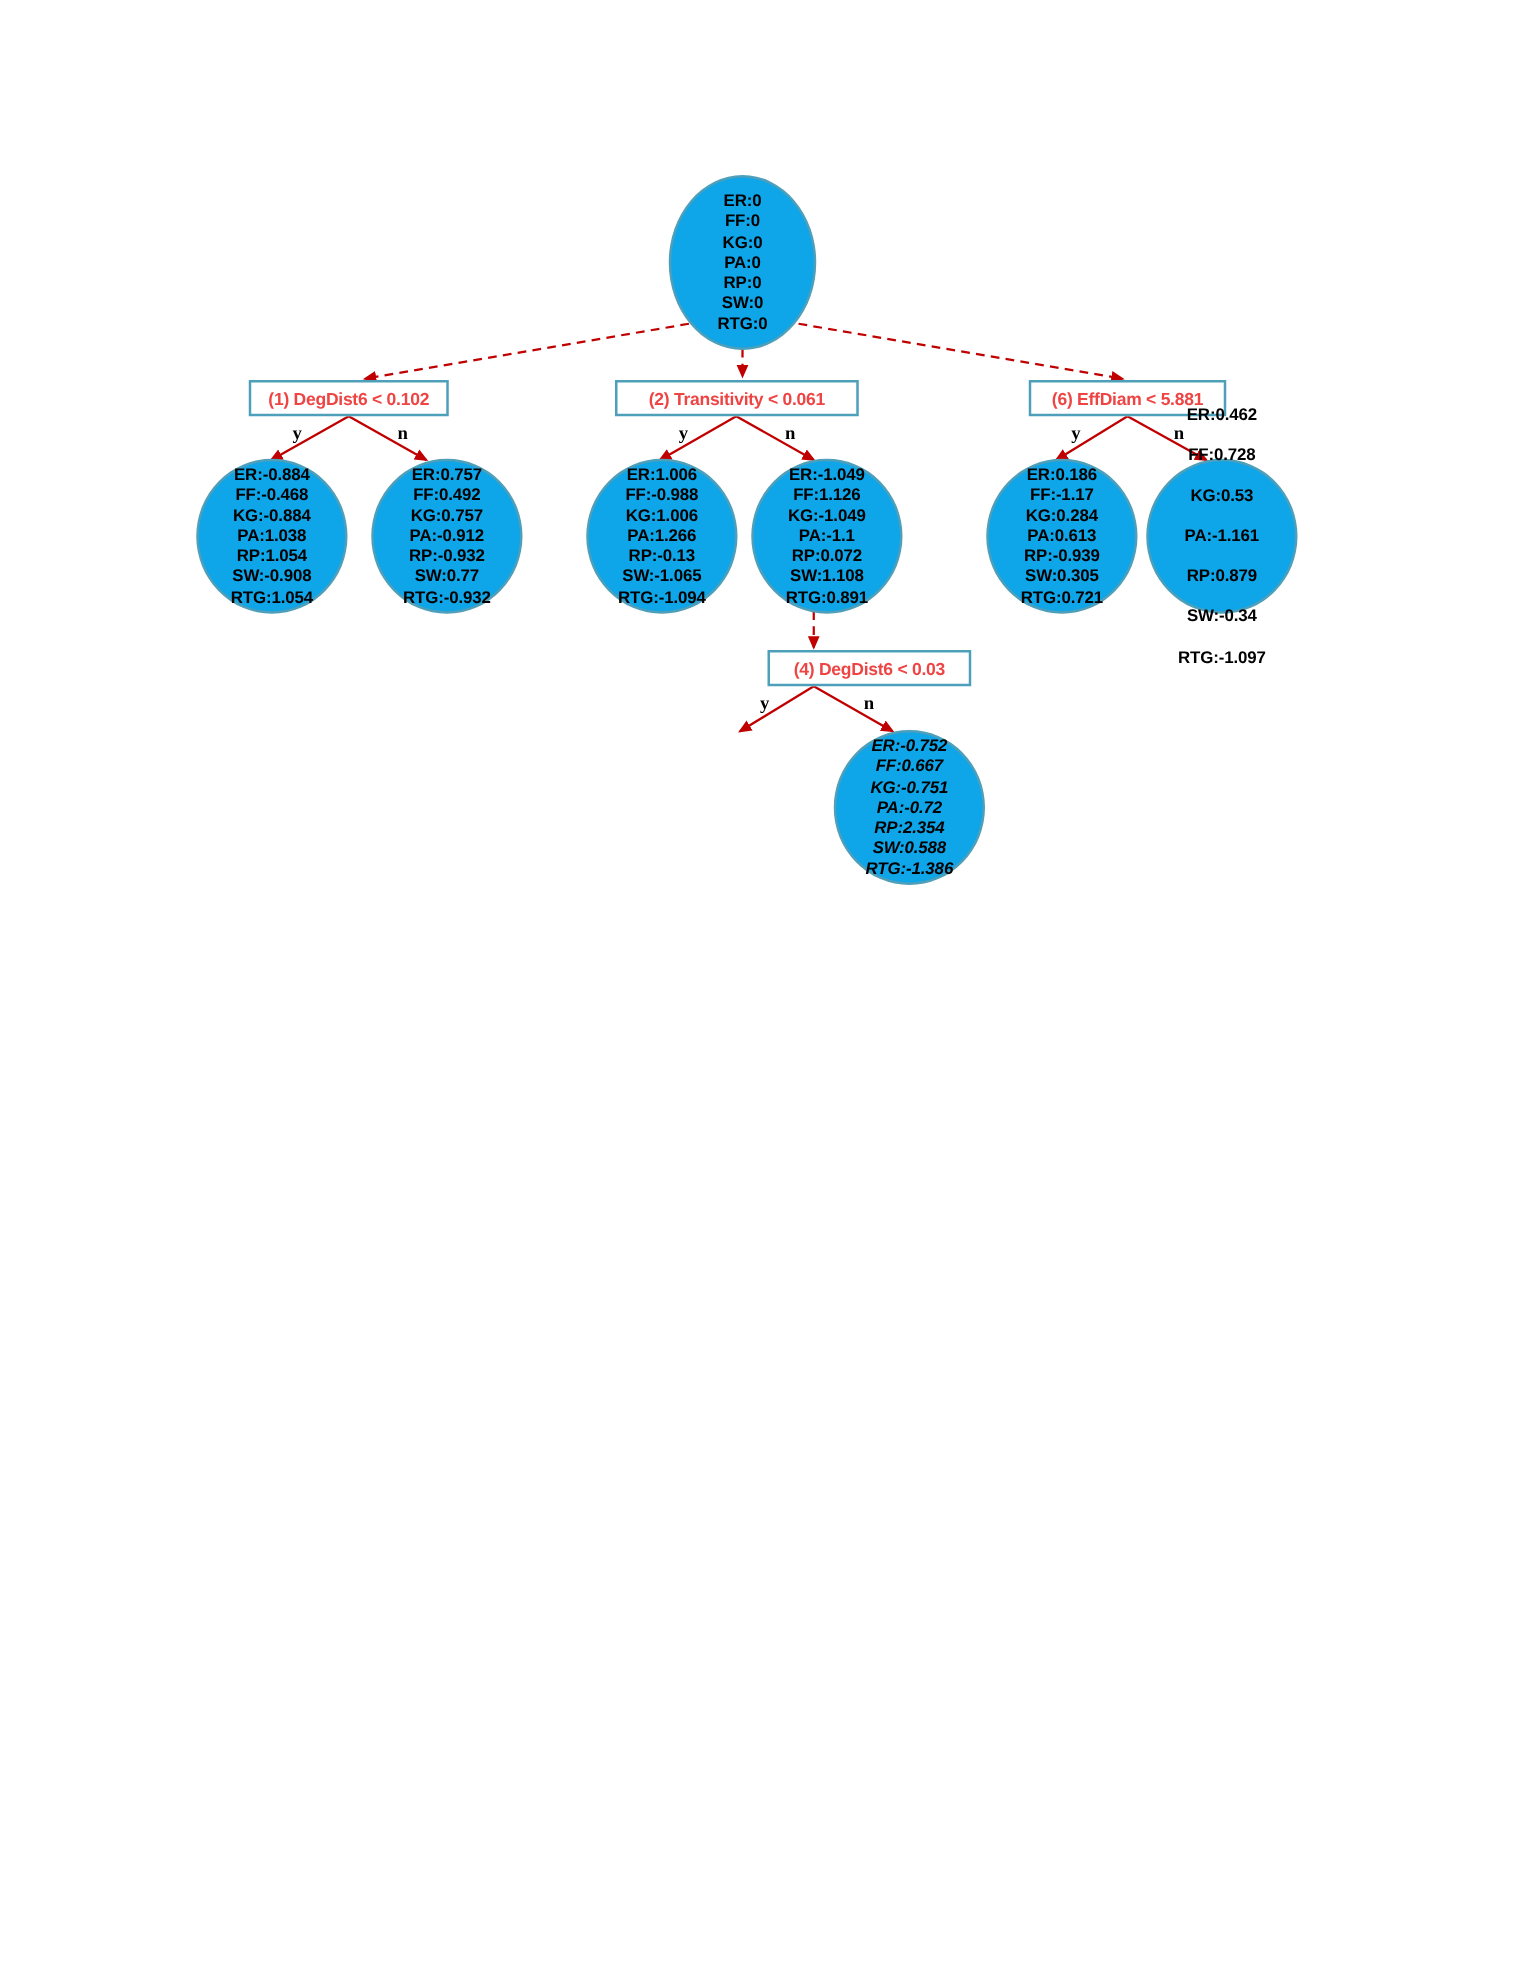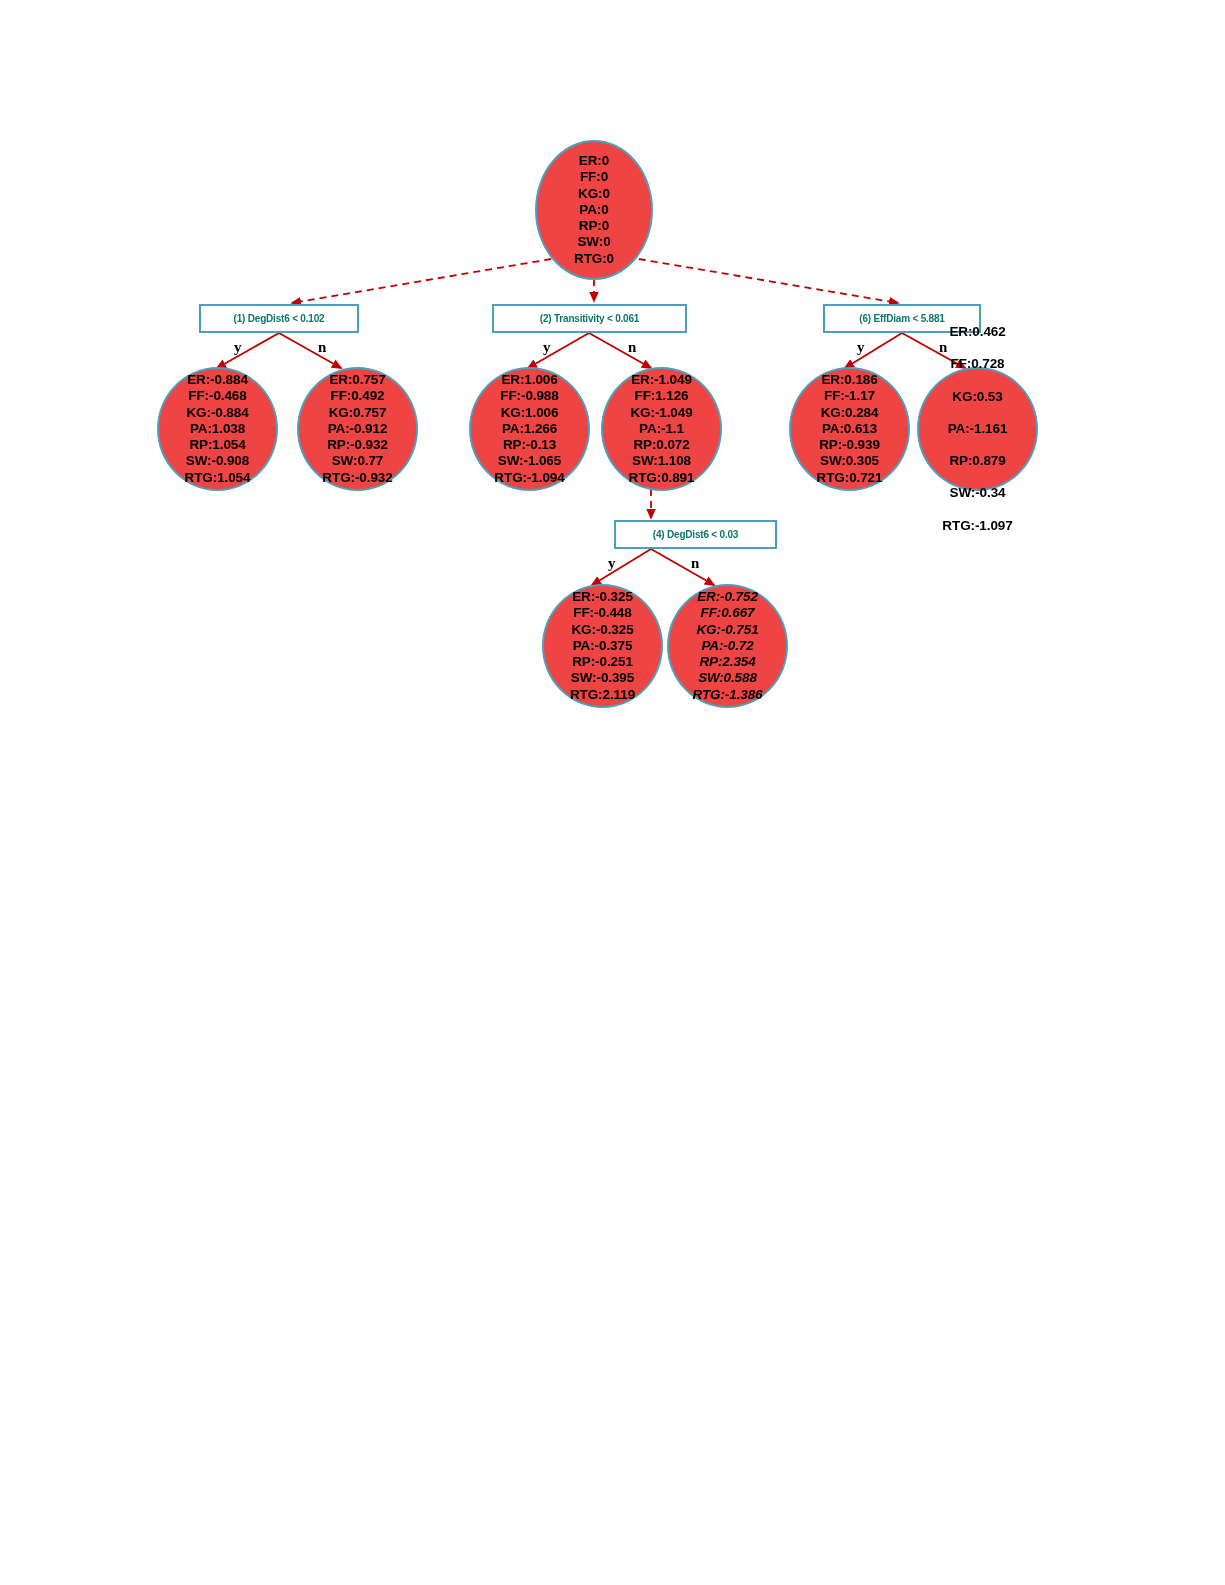--- a/index.html
+++ b/index.html
@@ -30,21 +30,21 @@
     pointer-events: none;
   }
   .node {
     position: absolute;
     box-sizing: border-box;
   }
   
   .ellipse-node {
     border: 2.5px solid #4e9fba;
     border-radius: 50%;
-    background: #ef4444;
+    background: #0ea5e9;
     display: flex;
     flex-direction: column;
     align-items: center;
     justify-content: center;
     text-align: center;
   }
   .ellipse-node .stat {
     font-family: "Liberation Sans", sans-serif;
     font-weight: bold;
     font-size: 13.5px;
@@ -57,22 +57,22 @@
   .decision-box {
     border: 2.5px solid #4e9fba;
     background: #ffffff;
     display: flex;
     align-items: center;
     justify-content: center;
   }
   .decision-box .label {
     font-family: "Liberation Sans", sans-serif;
     font-weight: bold;
-    font-size: 10px;
-    color: #0f766e;
+    font-size: 14px;
+    color: #ef4444;
     white-space: nowrap;
     letter-spacing: -0.2px;
   }
   
   .branch-label {
     position: absolute;
     font-family: "Liberation Serif", serif;
     font-weight: bold;
     font-size: 15px;
     color: #000000;
@@ -197,29 +197,20 @@
   <div class="node ellipse-node" style="left:917px; top:367px; width:121px; height:124px;gap:16px;">
     <div class="stat">ER:0.462</div>
     <div class="stat">FF:0.728</div>
     <div class="stat">KG:0.53</div>
     <div class="stat">PA:-1.161</div>
     <div class="stat">RP:0.879</div>
     <div class="stat">SW:-0.34</div>
     <div class="stat">RTG:-1.097</div>
   </div>
 
-  <div class="node ellipse-node" style="left:542px; top:584px; width:121px; height:124px;">
-    <div class="stat">ER:-0.325</div>
-    <div class="stat">FF:-0.448</div>
-    <div class="stat">KG:-0.325</div>
-    <div class="stat">PA:-0.375</div>
-    <div class="stat">RP:-0.251</div>
-    <div class="stat">SW:-0.395</div>
-    <div class="stat">RTG:2.119</div>
-  </div>
 
   <div class="node ellipse-node" style="left:667px; top:584px; width:121px; height:124px;font-style:italic;">
     <div class="stat">ER:-0.752</div>
     <div class="stat">FF:0.667</div>
     <div class="stat">KG:-0.751</div>
     <div class="stat">PA:-0.72</div>
     <div class="stat">RP:2.354</div>
     <div class="stat">SW:0.588</div>
     <div class="stat">RTG:-1.386</div>
   </div>

